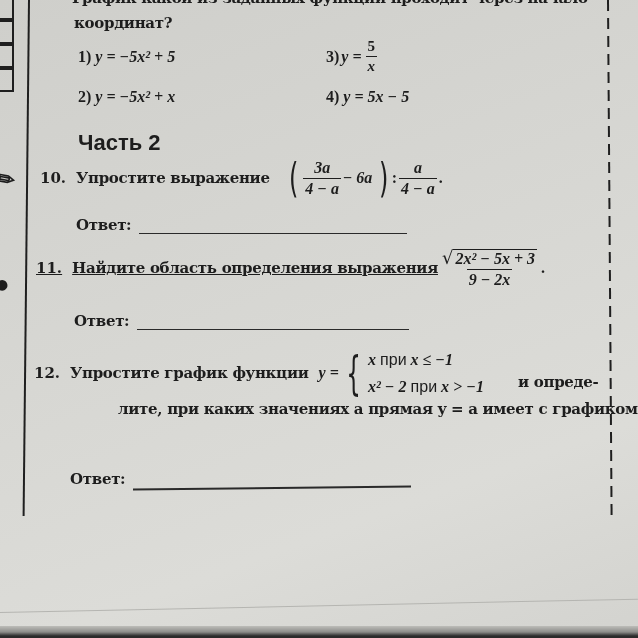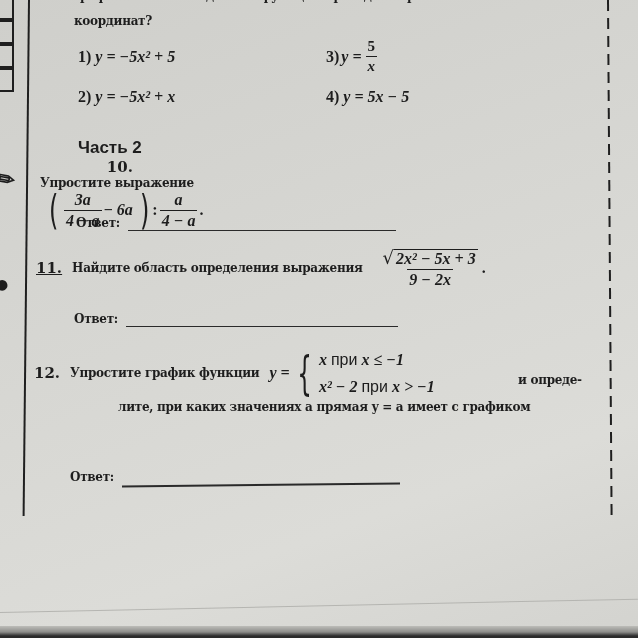--- a/index.html
+++ b/index.html
@@ -5,21 +5,21 @@
   html, body { margin:0; padding:0; }
   body {
     width:638px; height:638px; overflow:hidden; position:relative;
     background: linear-gradient(160deg, #cfcfcb 0%, #d6d6d2 40%, #dcdcd8 75%, #d3d3cf 100%);
     font-family: "DejaVu Serif", serif;
     color:#1d1d1d;
   }
   .page { position:absolute; left:0; top:0; width:638px; height:638px; }
   .abs { position:absolute; white-space:nowrap; }
   .sans { font-family: "Liberation Sans", sans-serif; }
-  .txt { font-size:12px; font-weight:bold; letter-spacing:-0.3px; }
+  .txt { font-size:15px; font-weight:bold; letter-spacing:-0.3px; }
   .math { font-family: "Liberation Serif", serif; font-size:16px; font-weight:bold; }
   .math i { font-style:italic; }
   .num { font-family: "DejaVu Serif", serif; font-weight:bold; font-size:15px; }
 
   
   .margin-line { position:absolute; left:28px; top:0; width:2px; height:516px; background:#1f1f1f; transform:rotate(0.6deg); transform-origin:top left; }
   .answer-box { position:absolute; left:-4px; width:16px; height:20px; border:2px solid #1f1f1f; border-left:none; background:transparent; }
   .dash-line { position:absolute; left:607px; top:0; width:2px; height:520px;
     background: repeating-linear-gradient(to bottom, #1f1f1f 0 11px, transparent 11px 18px); transform:rotate(-0.4deg); transform-origin:top left; }
 
@@ -72,23 +72,23 @@
     <span class="frac" style="font-size:15px;">
         <span class="n">5</span>
         <i class="d">x</i>
       </span>
   </div>
   <div class="abs math" style="left:326px; top:88px;">
     <span>4)</span>
     <i>y = 5x − 5</i>
   </div>
 
-  <div class="abs sans" style="left:78px; top:138px; font-size:17px; font-weight:bold;">Часть 2</div>
+  <div class="abs sans" style="left:78px; top:130px; font-size:22px; font-weight:bold;">Часть 2</div>
 
-  <div class="abs" style="left:40px; top:158px; display:flex; align-items:center;flex-direction:column;">
+  <div class="abs" style="left:40px; top:158px; display:flex; align-items:center;">
     <span class="num" style="margin-right:10px;">10.</span>
     <span class="txt" style="margin-right:16px;">Упростите выражение</span>
     <span class="math" style="display:inline-flex; align-items:center;">
       <span class="paren">(</span>
       <span class="frac">
           <i class="n">3a</i>
           <i class="d">4 − a</i>
         </span>
       <span>−</span>
       <span class="frac">
@@ -102,21 +102,21 @@
         </span>
       <span>.</span>
     </span>
   </div>
   <div class="abs txt" style="left:76px; top:216px;">
     <span>Ответ:</span><span class="answer-line" style="width:268px;"></span>
   </div>
 
   <div class="abs" style="left:36px; top:247px; display:flex; align-items:center;">
     <span class="num" style="margin-right:10px;text-decoration:underline;">11.</span>
-    <span class="txt" style="margin-right:16px;">Найдите область определения выражения</span>
+    <span class="txt" style="margin-right:0;text-decoration:underline;">Найдите область определения выражения</span>
     <span class="math" style="display:inline-flex; align-items:center;">
       <span class="frac">
         <span class="n" style="display:flex; align-items:flex-end;">
             <span style="font-size:18px; font-weight:normal; font-family:'DejaVu Sans', sans-serif;">√</span>
             <i class="sqrt-wrap">2x² − 5x + 3</i>
           </span>
         <i class="d">9 − 2x</i>
       </span>
       <span>.</span>
     </span>

